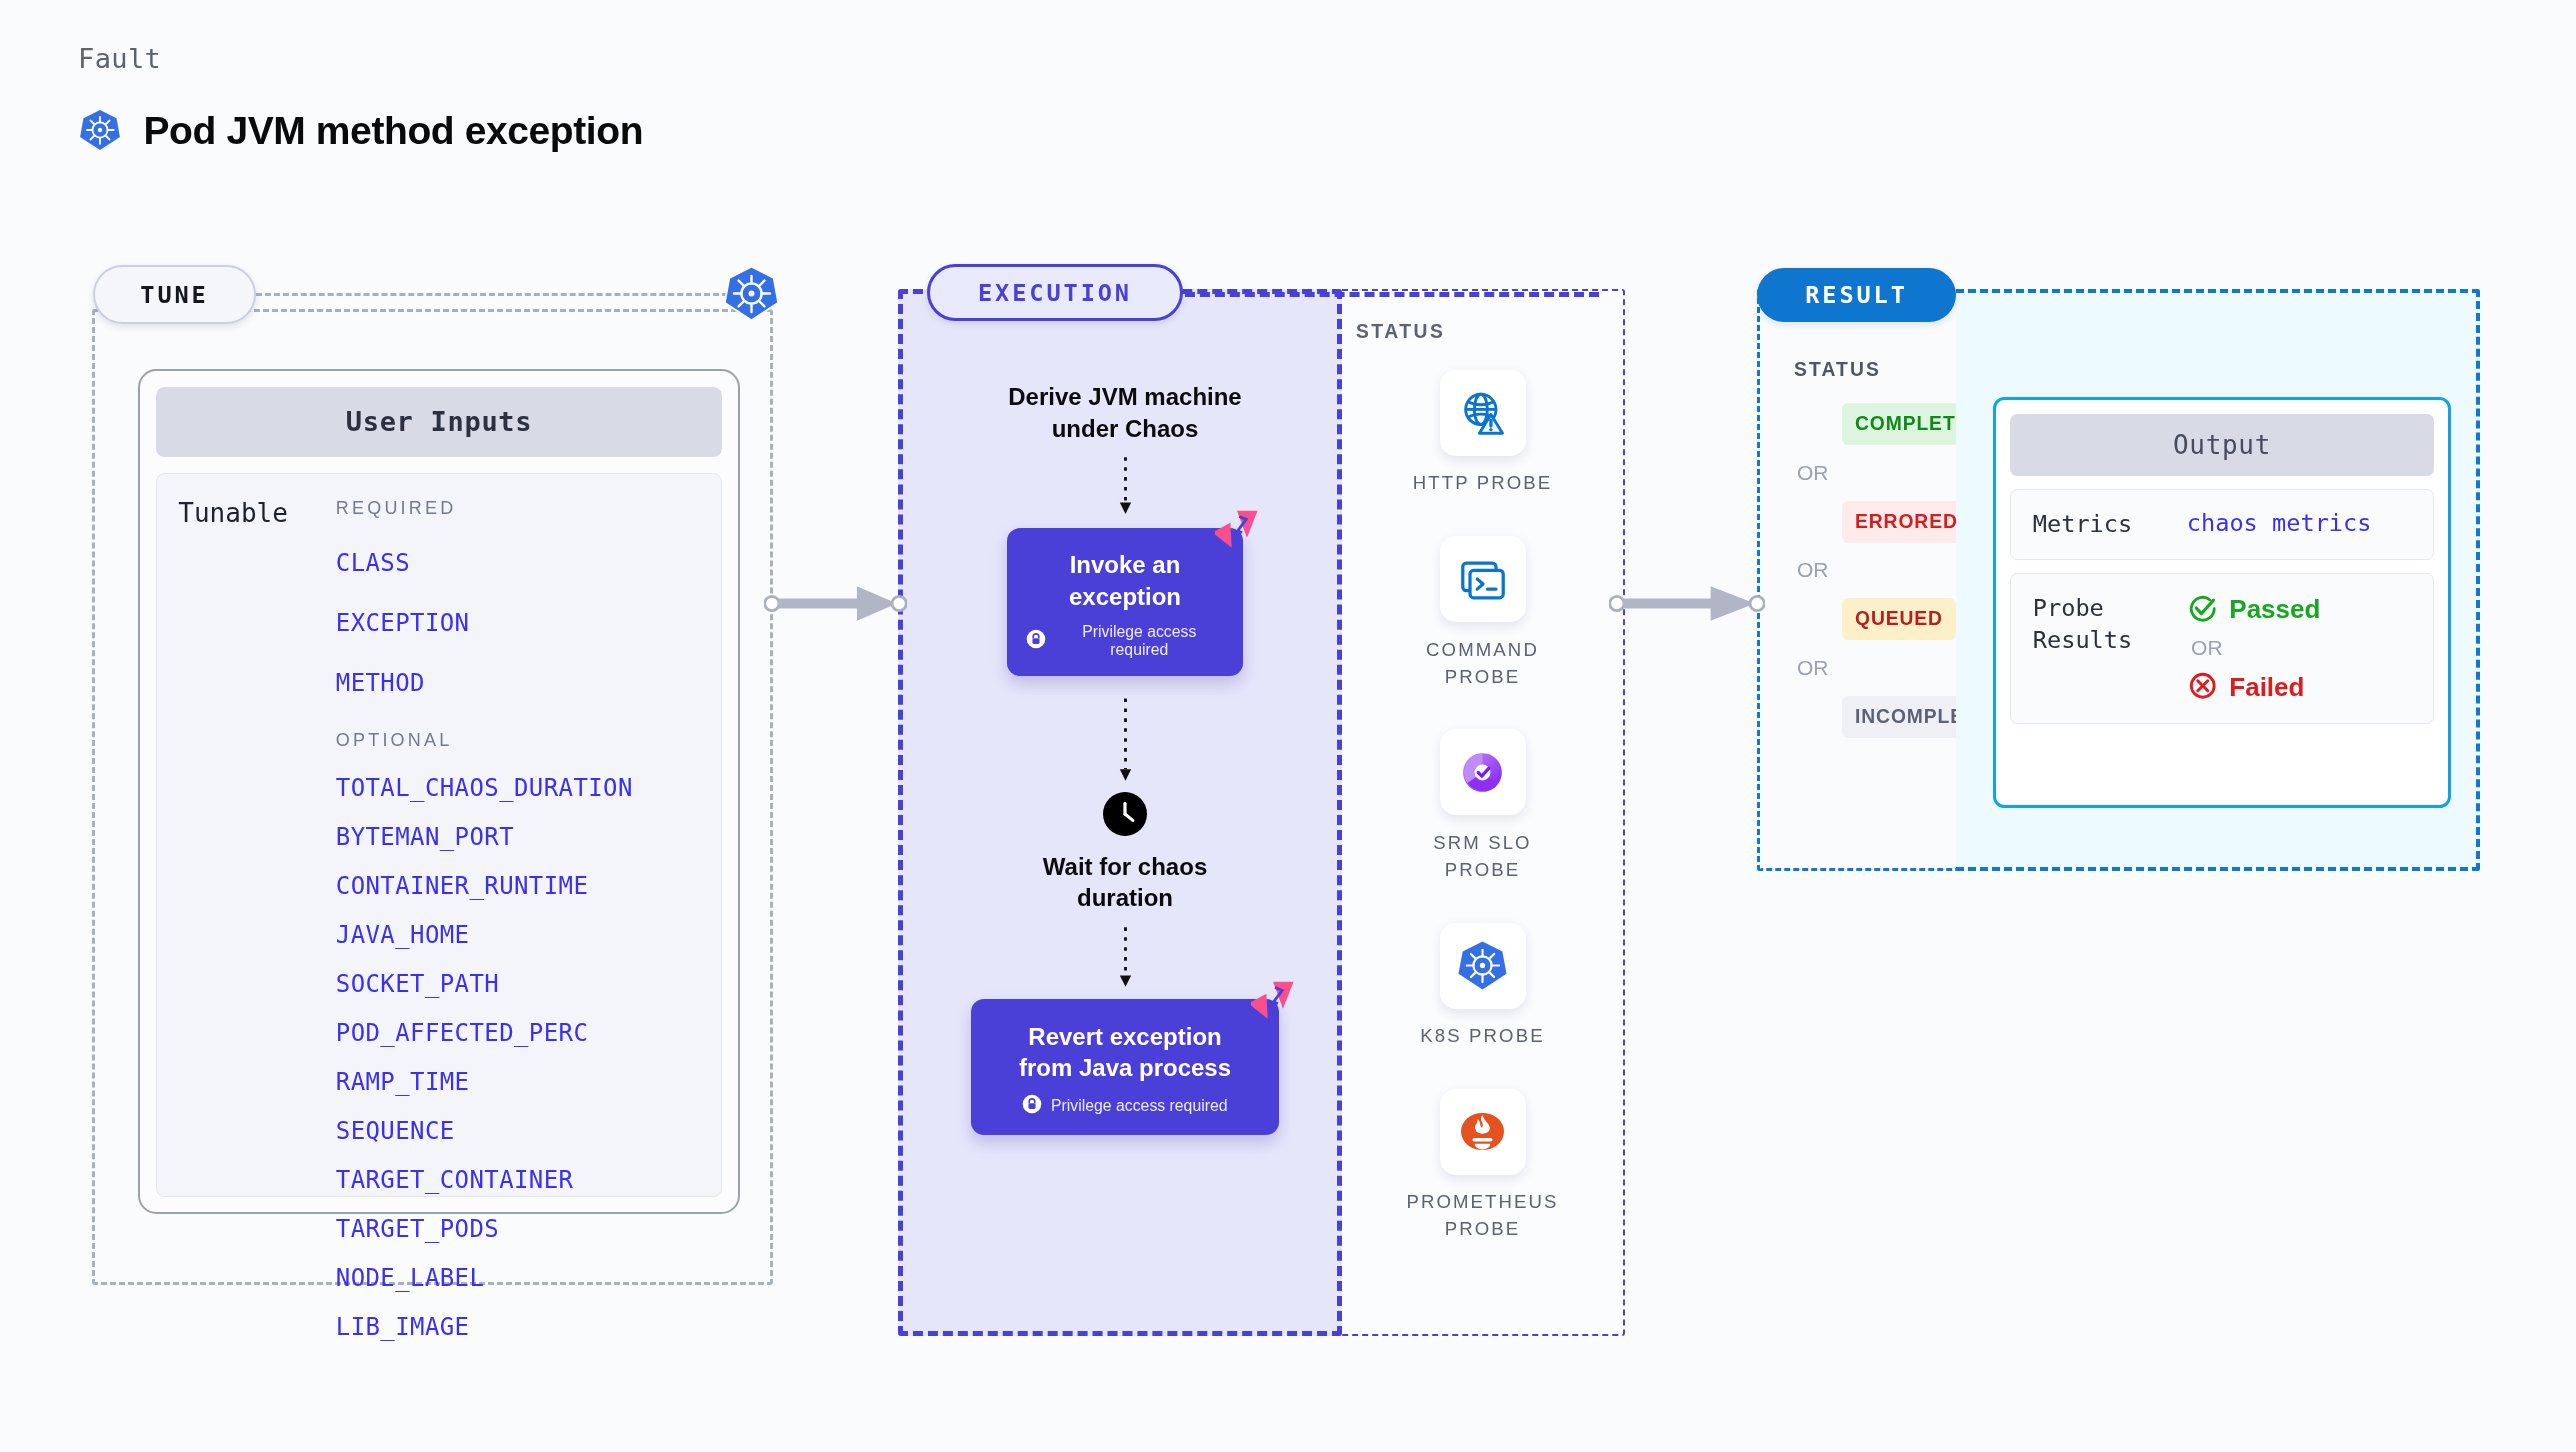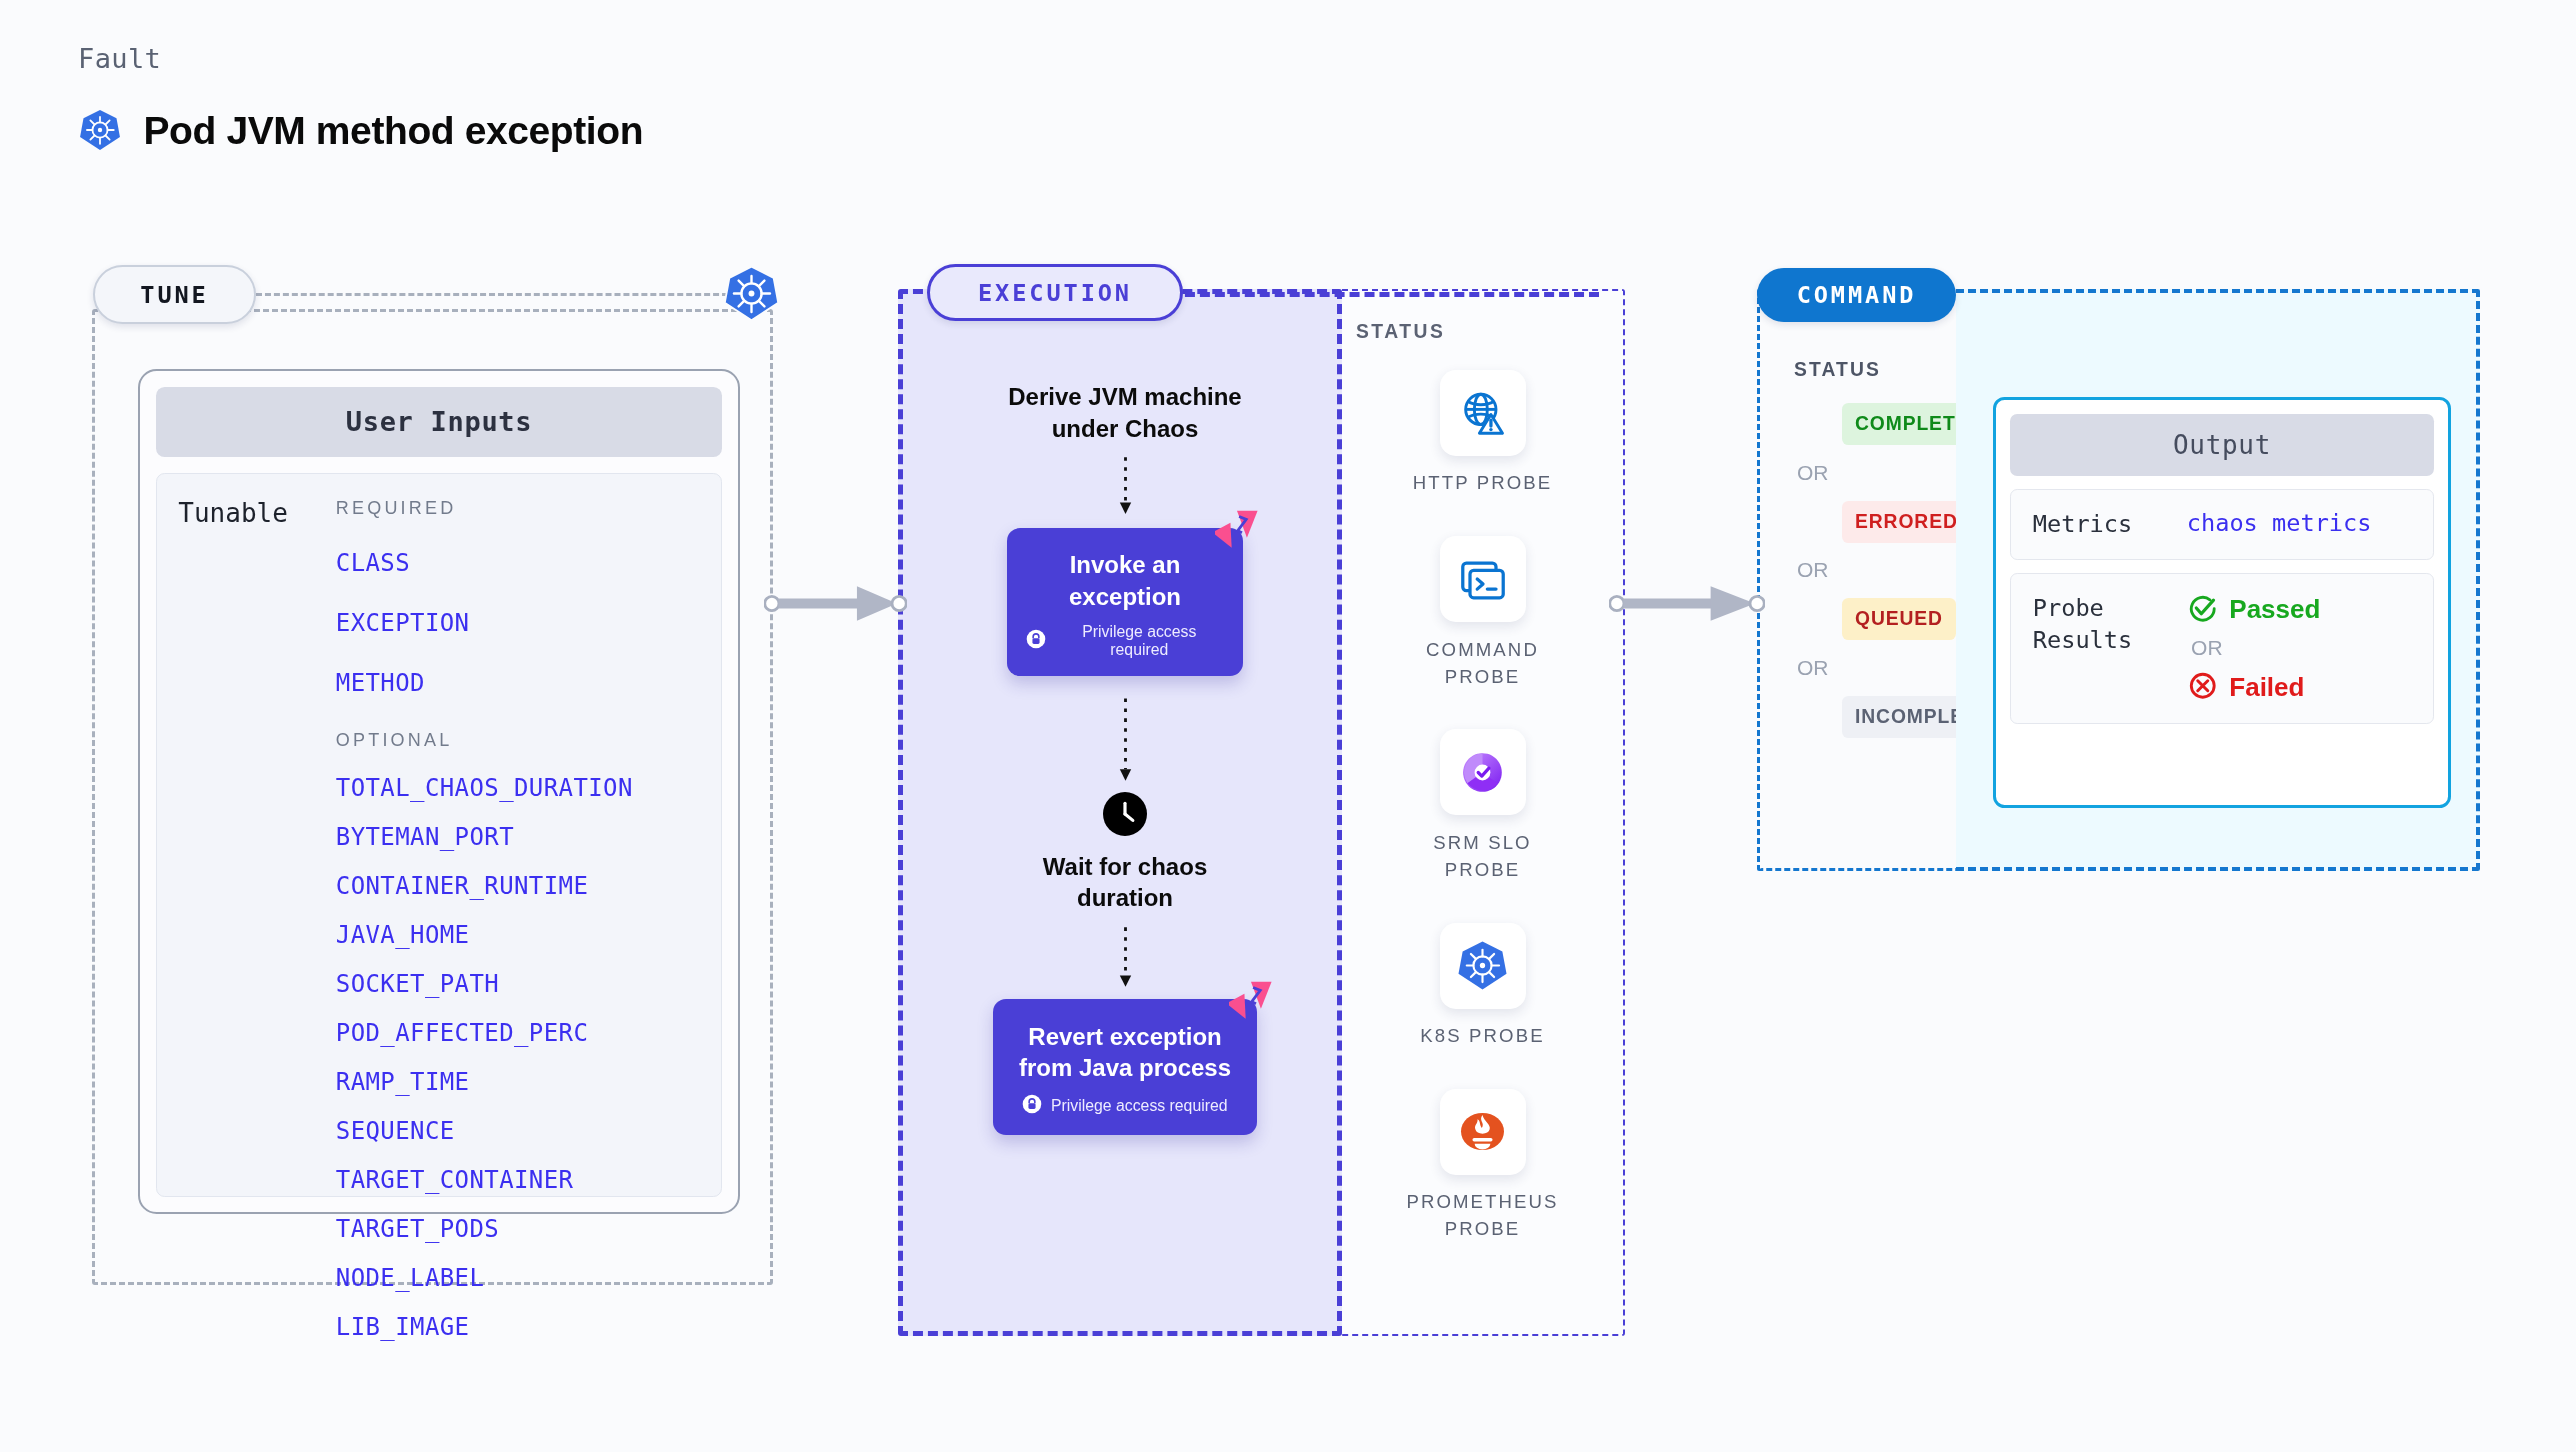--- a/index.html
+++ b/index.html
@@ -345,21 +345,21 @@
 duration</span>
     </div>
 
     <span class="dotted-arrow" style="margin-top:13px">
       <svg width="17" height="63" viewBox="0 0 24 88">
         <line x1="12" y1="0" x2="12" y2="68" stroke="#111" stroke-width="4" stroke-dasharray="5 9"></line>
         <polygon points="4,68 20,68 12,84" fill="#111"></polygon>
       </svg>
     </span>
 
-    <div class="exec-block" style="margin-top:7.2px; width:264px;">
+    <div class="exec-block" style="margin-top:7.2px; width:308px;">
       <span class="chaos-badge">
         <svg width="44" height="42" viewBox="0 0 62 58">
           <polygon points="31,2 60,2 45,40" fill="#fa4f8f"></polygon>
           <polygon points="2,24 31,24 16,56" fill="#fa4f8f" transform="rotate(-28 16 40)"></polygon>
           <path d="M34 10 L44 14 L32 30 L38 33" fill="none" stroke="#4a3fd6" stroke-width="4"></path>
         </svg>
       </span>
       <div class="bt">
         <span style="white-space:pre-line">Revert exception
 from Java process</span>
@@ -516,14 +516,14 @@
               <circle cx="22" cy="22" r="16" fill="none" stroke="#e01b1b" stroke-width="4"></circle>
               <path d="M15 15 l14 14 M29 15 l-14 14" fill="none" stroke="#e01b1b" stroke-width="4.2" stroke-linecap="round"></path>
             </svg>
           </span>
           <span class="verdict-txt" style="color:#e01b1b">Failed</span>
         </div>
       </div>
     </div>
   </div>
 </div>
-<div id="result-pill" class="pill">COMMAND</div>
+<div id="result-pill" class="pill">RESULT</div>
 
 
 </body></html>

